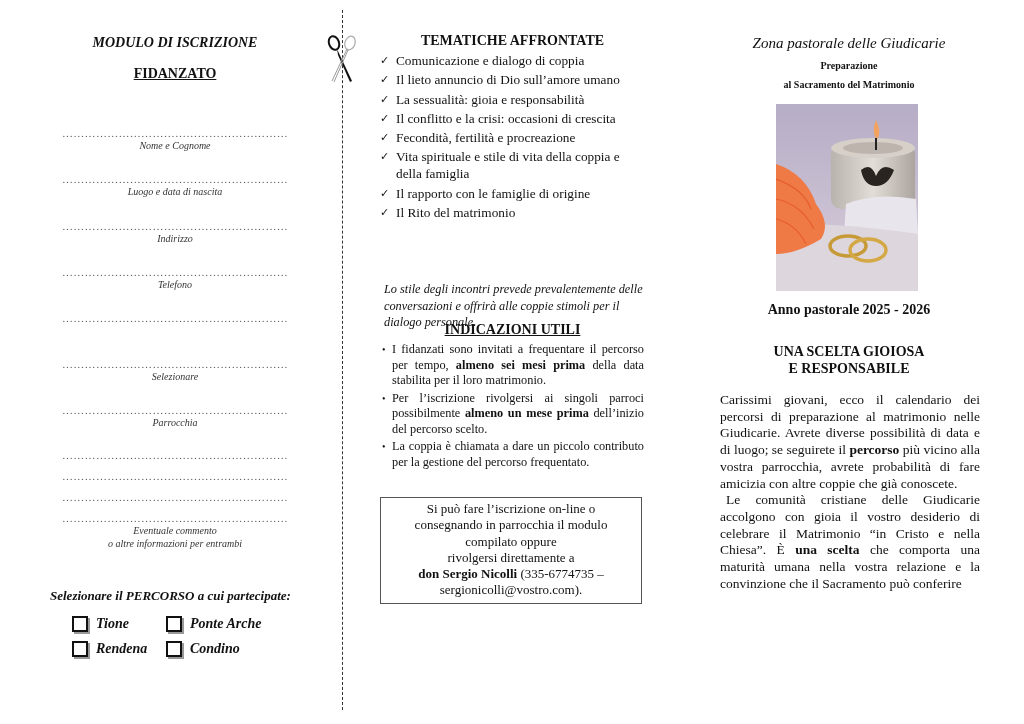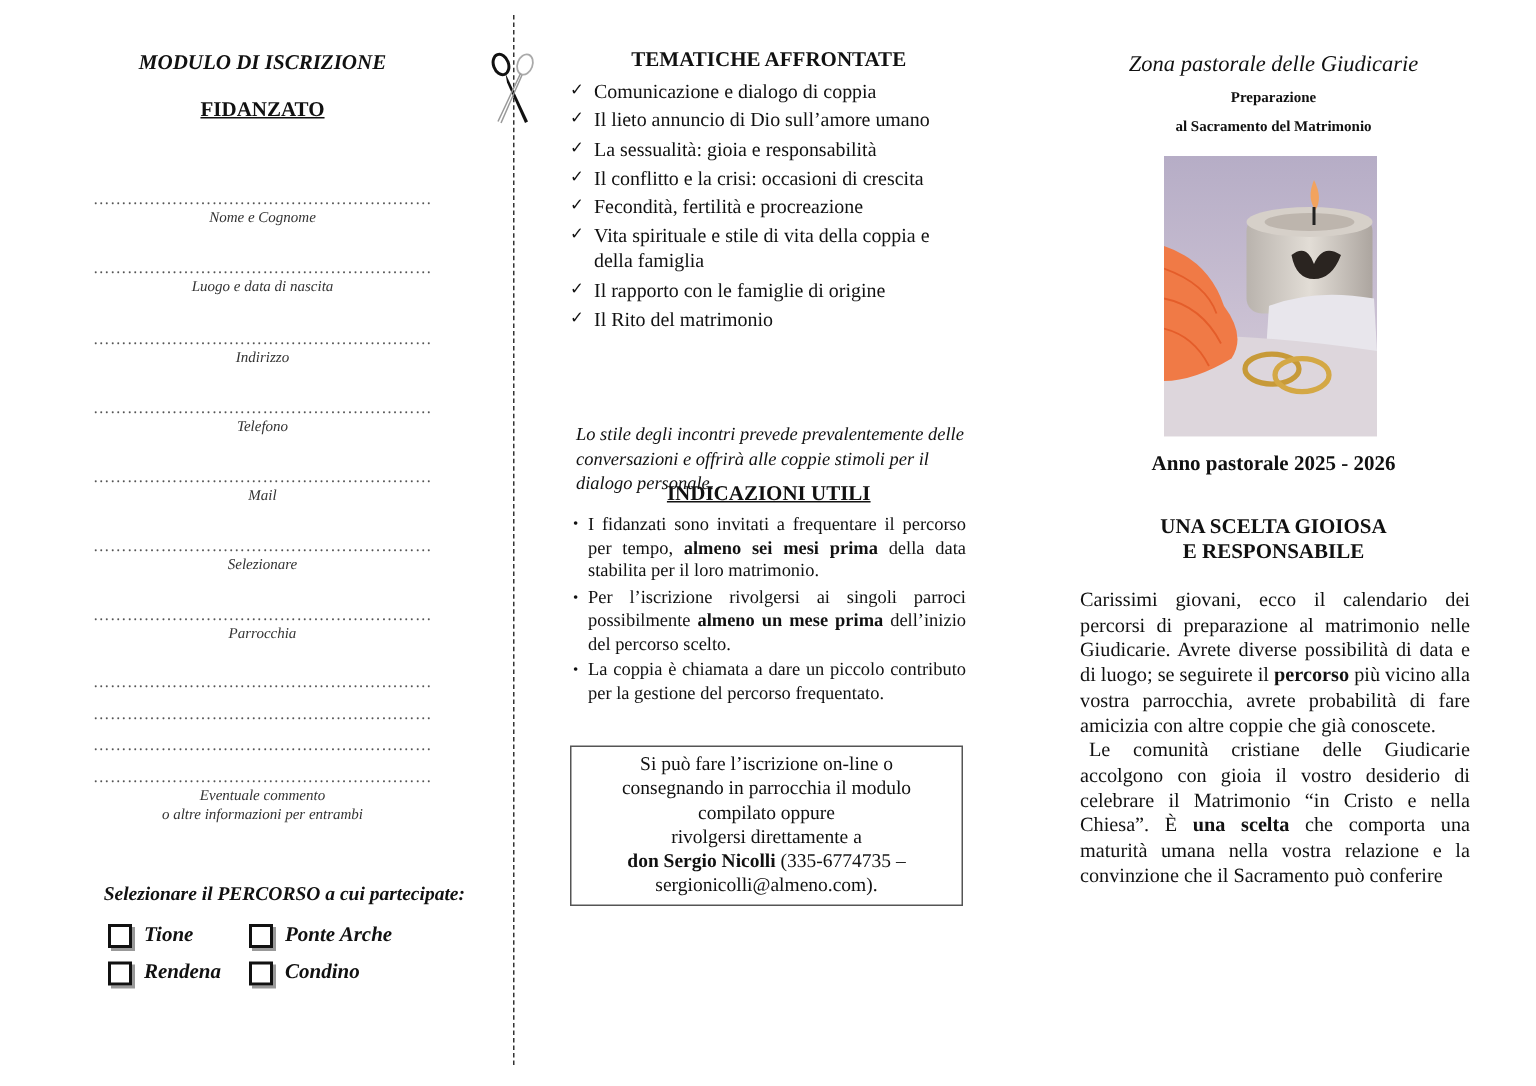--- a/index.html
+++ b/index.html
@@ -16,21 +16,21 @@
 
   
   .form-title { position:absolute; top:35px; left:0; width:270px; text-align:center;
                 font-weight:bold; font-style:italic; font-size:14px; }
   .form-sub { position:absolute; top:66px; left:0; width:270px; text-align:center;
               font-weight:bold; font-size:14px; text-decoration:underline; }
   .field { position:absolute; left:10px; width:250px; text-align:center; }
   .field .dots { font-size:11px; letter-spacing:0.3px; color:#555; white-space:nowrap; overflow:hidden; line-height:12px; }
   .field .lbl { font-style:italic; font-size:10px; color:#333; line-height:13px; }
   .select-title { position:absolute; top:588px; left:10px; width:260px;
-                  font-weight:bold; font-style:italic; font-size:13px;text-align:right; }
+                  font-weight:bold; font-style:italic; font-size:13px; }
   .opt { position:absolute; display:flex; align-items:center; gap:8px;
          font-weight:bold; font-style:italic; font-size:14px; }
   .cb { width:12px; height:12px; border:2px solid #111; box-shadow:2px 2px 0 #999; background:#fff; }
 
   
   .h-center { text-align:center; font-weight:bold; font-size:14px; }
   .themes { position:absolute; top:33px; left:0; width:265px; }
   .themes ul { list-style:none; margin:3px 0 0 0; padding:0; }
   .themes li { display:flex; font-size:13.3px; line-height:17px; margin-bottom:2.3px; }
   .themes li .chk { width:16px; flex:none; font-size:11px; }
@@ -80,21 +80,20 @@
   <div class="field" style="top:220px">
     <div class="dots">……………………………………………………</div>
     <div class="lbl">Indirizzo</div>
   </div>
   <div class="field" style="top:266px">
     <div class="dots">……………………………………………………</div>
     <div class="lbl">Telefono</div>
   </div>
   <div class="field" style="top:312px">
     <div class="dots">……………………………………………………</div>
-    <div class="lbl">Mail</div>
   </div>
   <div class="field" style="top:358px">
     <div class="dots">……………………………………………………</div>
     <div class="lbl">Selezionare</div>
   </div>
   <div class="field" style="top:404px">
     <div class="dots">……………………………………………………</div>
     <div class="lbl">Parrocchia</div>
   </div>
 
@@ -183,21 +182,21 @@
       <span><span>La coppia è chiamata a dare un piccolo contributo per la gestione del percorso frequentato.</span></span>
     </div>
   </div>
 
   <div class="contact-box">
     <div>Si può fare l’iscrizione on-line o</div>
     <div>consegnando in parrocchia il modulo</div>
     <div>compilato oppure</div>
     <div>rivolgersi direttamente a</div>
     <div><b>don Sergio Nicolli</b><span> (335-6774735 –</span></div>
-    <div>sergionicolli@almeno.com).</div>
+    <div>sergionicolli@vostro.com).</div>
   </div>
 </section>
 
 <section class="panel" id="p3">
   <div class="zone">Zona pastorale delle Giudicarie</div>
   <div class="prep">
     <div>Preparazione</div>
     <div>al Sacramento del Matrimonio</div>
   </div>
 

